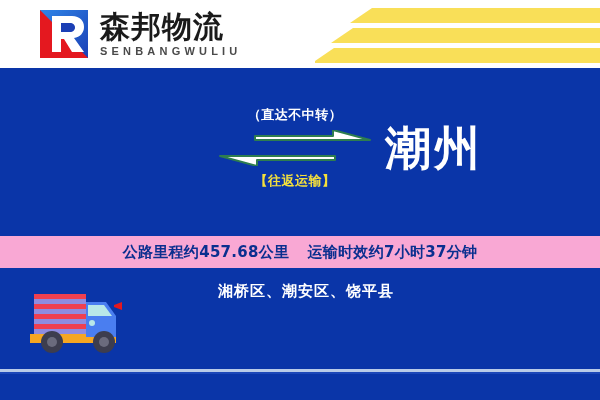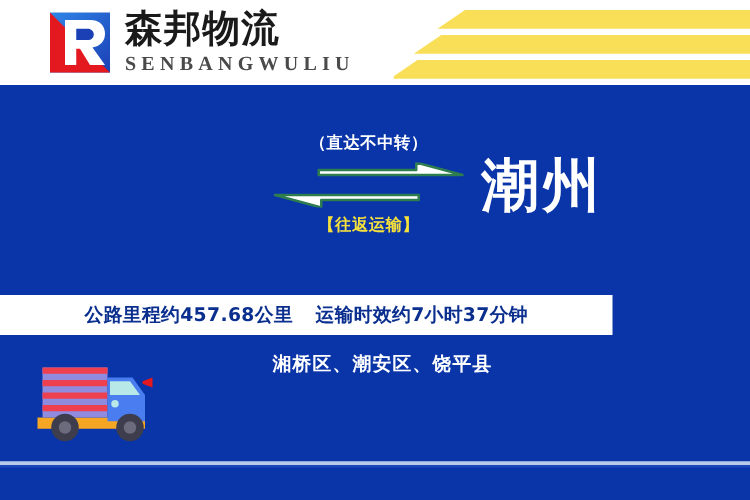--- a/index.html
+++ b/index.html
@@ -53,22 +53,22 @@
     font-family: "DejaVu Sans", "Liberation Sans", sans-serif;
     font-size: 30px;
     font-weight: 700;
     color: #1a1a1a;
     letter-spacing: 1px;
     line-height: 1.05;
     white-space: nowrap;
   }
   #logo-en {
     margin-top: 3px;
-    font-family: Liberation Serif, serif;
-    font-size: 16px;
+    font-family: Liberation Sans, sans-serif;
+    font-size: 11px;
     font-weight: 700;
     color: #4a4a4a;
     letter-spacing: 4.2px;
     white-space: nowrap;
   }
 
   
   #stripes {
     position: absolute;
     right: 0; top: 0;
@@ -131,23 +131,23 @@
     color: #f5e03c;
     letter-spacing: 0.5px;
     white-space: nowrap;
     line-height: 1;
   }
 
   
   #info-bar {
     position: absolute;
     left: 0; top: 236px;
-    width: 490px;
+    width: 600px;
     height: 32px;
-    background: #ffffff;
+    background: #f9a8d4;
     display: flex;
     align-items: center;
     justify-content: center;
   }
   #info-bar-inner {
     font-family: "DejaVu Sans", "Liberation Sans", sans-serif;
     font-size: 15px;
     font-weight: 700;
     color: #0a2f8f;
     letter-spacing: 0.3px;

